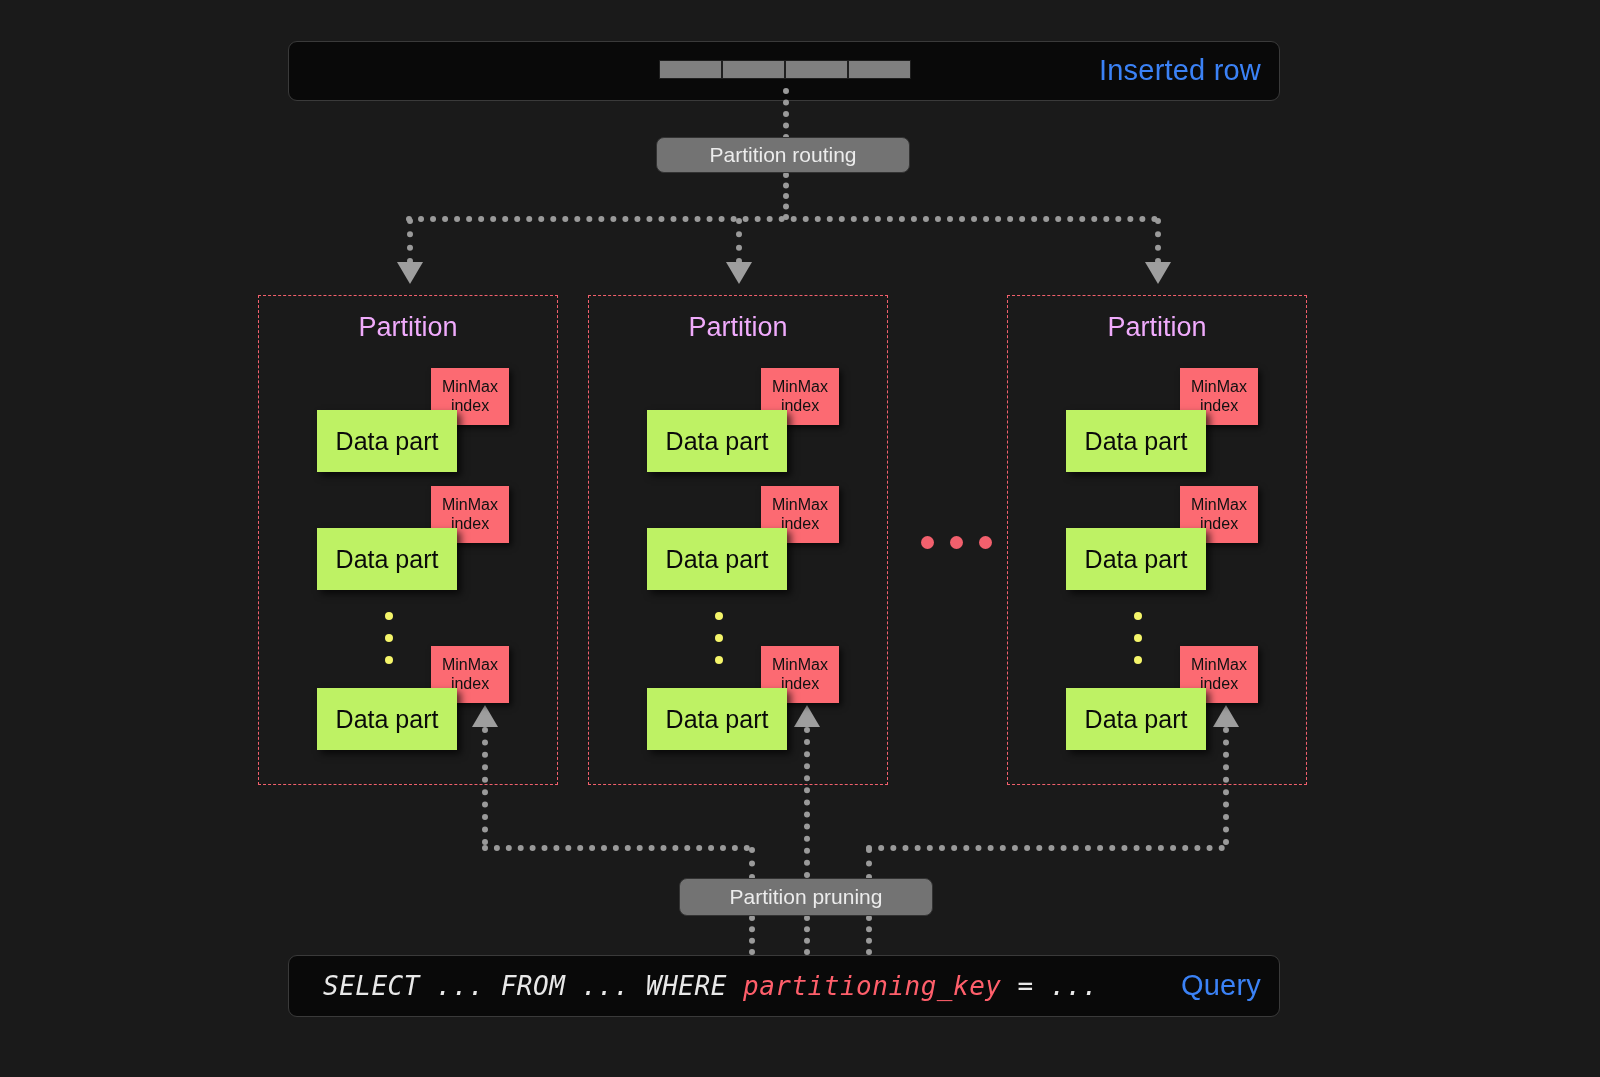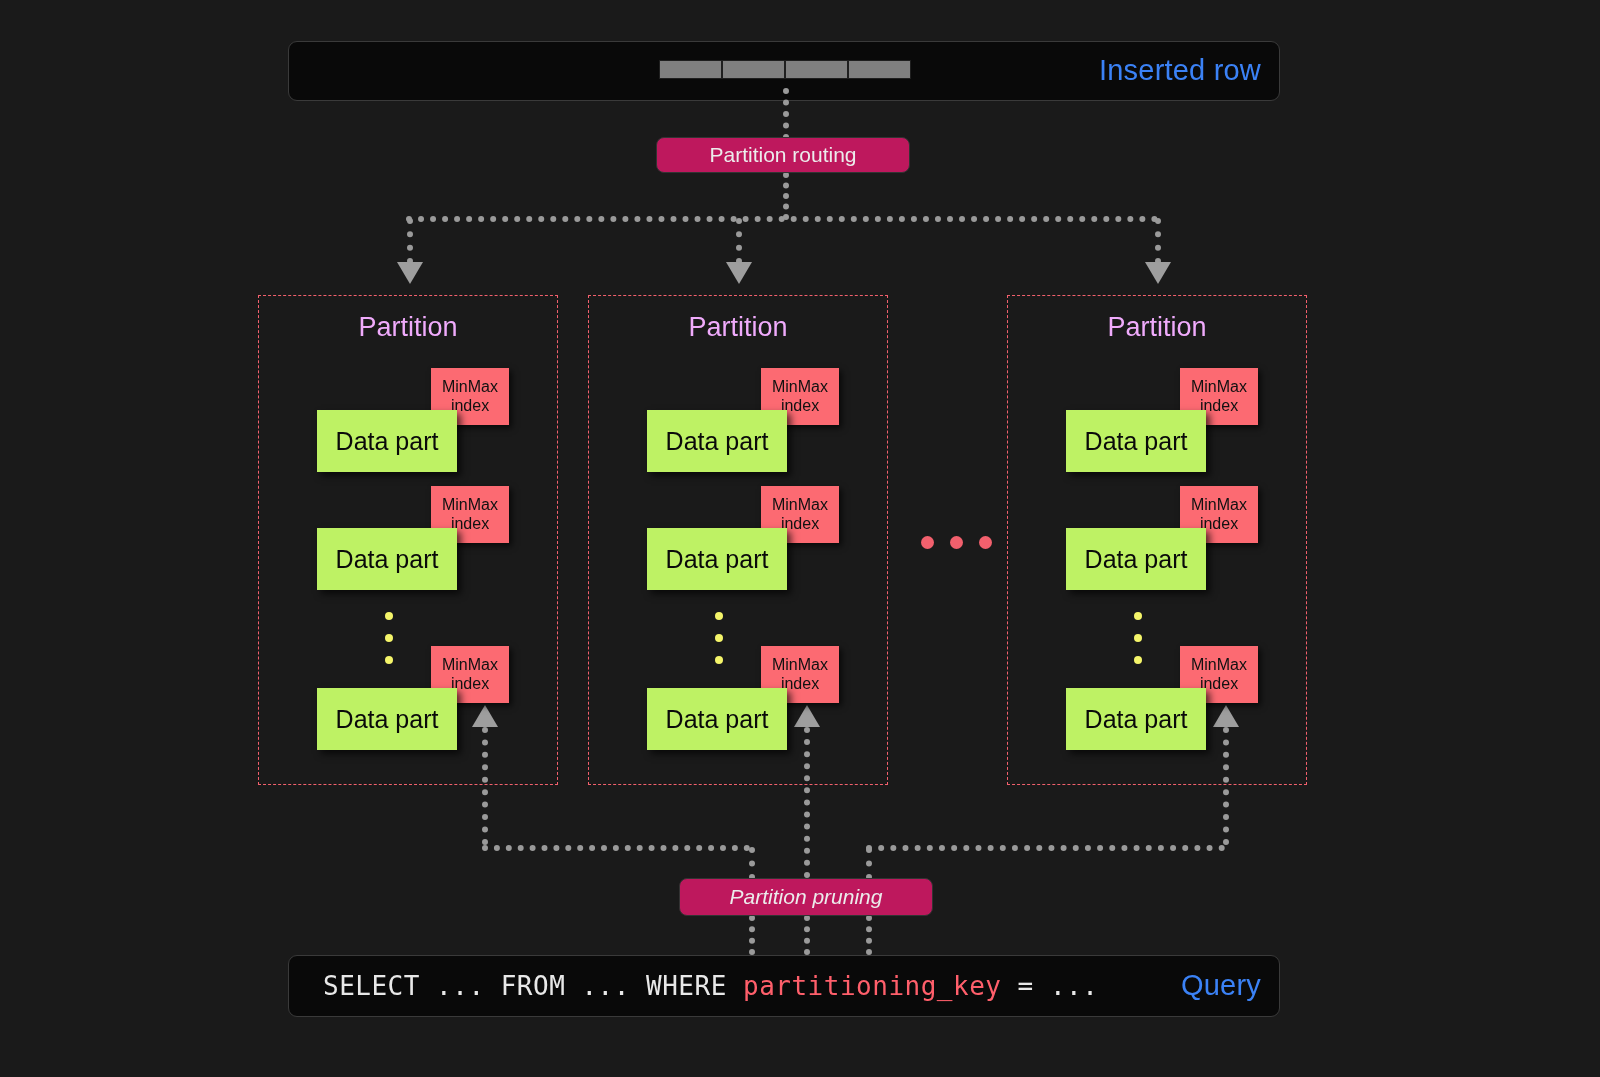--- a/index.html
+++ b/index.html
@@ -51,39 +51,40 @@
 
   
   #query-sql {
     position: absolute;
     left: 34px; top: 15px;
     font-family: "DejaVu Sans Mono", "Liberation Mono", monospace;
     font-size: 26px;
     color: #e8e8e8;
     white-space: pre;
     letter-spacing: .5px;
+    font-style: italic;
   }
   #query-sql .kw-red { color: #ff5f6b; }
 
   
   .pill {
     position: absolute;
-    background: #be185d;
+    background: #737373;
     border: 1px solid #333;
     border-radius: 8px;
     color: #ececec;
     font-size: 21px;
     display: flex;
     align-items: center;
     justify-content: center;
     white-space: nowrap;
     z-index: 6;
   }
   #partition-routing-box { left: 656px; top: 137px; width: 254px; height: 36px; }
-  #partition-pruning-box { left: 679px; top: 878px; width: 254px; height: 38px; font-style: italic; }
+  #partition-pruning-box { left: 679px; top: 878px; width: 254px; height: 38px; }
 
   
   .partition {
     position: absolute;
     top: 295px;
     width: 300px;
     height: 490px;
     border: 1px dashed #f2606d;
     background: transparent;
   }

